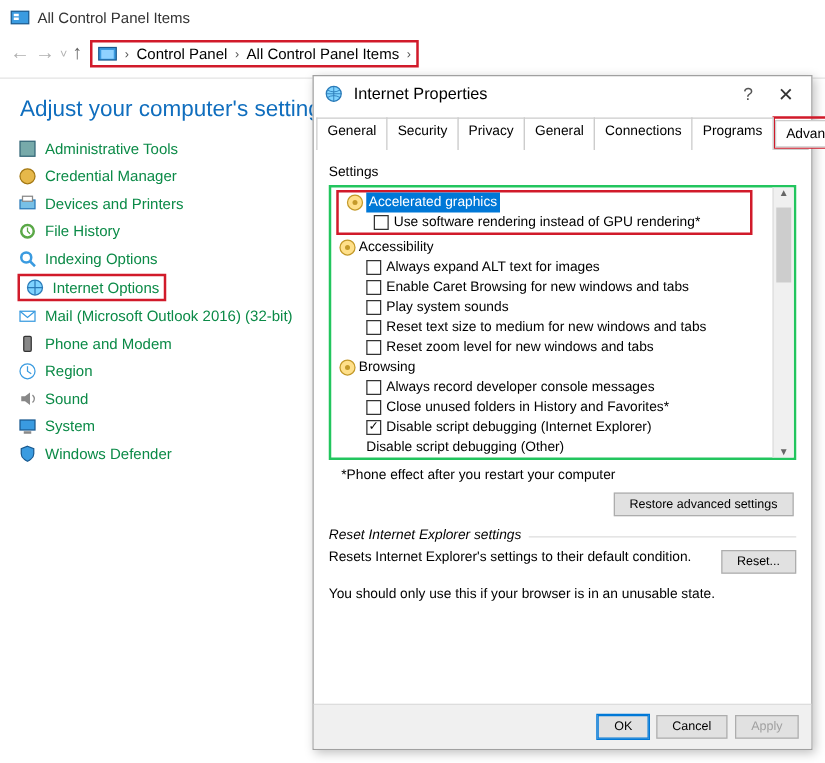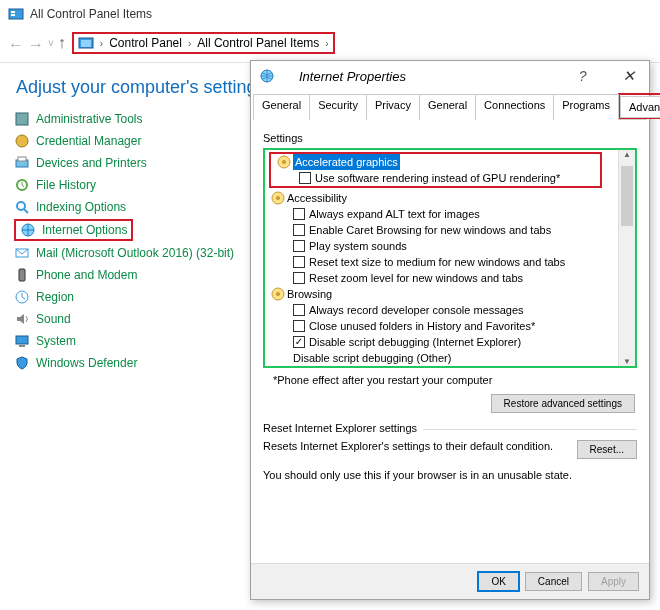--- a/index.html
+++ b/index.html
@@ -18,21 +18,21 @@
   .chev { color: #555; font-size: 10px; }
   .content-head { padding: 14px 16px 10px 16px; color: #106ebe; font-size: 18px; }
 
   .item-list { padding: 0 8px; }
   .item { display: flex; align-items: center; gap: 6px; padding: 3px 6px; color: #0b8a47; font-size: 12px; }
   .item .sq { width: 16px; height: 16px; display: inline-flex; align-items: center; justify-content: center; }
   .item-selected { border: 2px solid #d11a2a; display: inline-flex; align-items: center; gap: 6px; padding: 1px 4px; margin-left: 4px; }
 
   
   .dialog { position: absolute; left: 250px; top: 60px; width: 400px; height: 540px; background: #fff; border: 1px solid #a0a0a0; box-shadow: 2px 2px 8px rgba(0,0,0,0.25); display: flex; flex-direction: column; }
-  .dlg-title { display: flex; align-items: center; padding: 6px 8px; gap: 24px; font-style: italic; }
+  .dlg-title { display: flex; align-items: flex-start; padding: 6px 8px; gap: 8px; }
   .dlg-title .t { flex: 1; font-size: 13px; }
   .help { color: #555; font-size: 14px; padding: 0 6px; }
   .close { font-size: 15px; padding: 0 6px; color: #333; }
 
   .tabs { display: flex; border-bottom: 1px solid #ccc; margin: 2px 2px; }
   .tab { padding: 4px 8px; font-size: 11px; border: 1px solid #ccc; border-bottom: none; margin-right: -1px; background: #fff; position: relative; top: 1px; cursor: default; }
   .tab.active { background: #fff; z-index: 2; border-bottom: 1px solid #fff; }
   .tab-outline { border: 2px solid #d11a2a; padding: 0; }
   .tab-outline .tab { border: 1px solid #ccc; }
 
@@ -55,21 +55,21 @@
   .chk.on::after { content: "✓"; }
 
   .hl-box { border: 2px solid #d11a2a; padding: 0 2px; margin: 0 16px 2px 2px; }
 
   .note { margin: 6px 0 8px 10px; color: #000; }
   .btn { background: #e1e1e1; border: 1px solid #adadad; padding: 3px 12px; font-size: 10px; cursor: default; }
   .btn:disabled, .btn.disabled { color: #a0a0a0; }
   .restore-row { text-align: right; margin-bottom: 8px; padding-right: 2px; }
 
   .fieldset { border: 1px solid #ddd; border-left: none; border-right: none; border-bottom: none; position: relative; margin-top: 8px; padding-top: 10px; }
-  .fieldset .legend { position: absolute; top: -8px; left: 0; background: #fff; padding-right: 6px; font-size: 11px; }
+  .fieldset .legend { position: absolute; top: -8px; left: 0; background: #fff; padding-right: 6px; font-size: 11px; font-style: italic; }
   .reset-row { display: flex; align-items: flex-start; gap: 10px; }
   .reset-row .txt { flex: 1; }
   .warn { margin-top: 10px; }
 
   .dlg-buttons { border-top: 1px solid #ddd; padding: 8px 10px; display: flex; justify-content: flex-end; gap: 6px; background: #f0f0f0; }
   .dlg-buttons .btn.primary { border: 1px solid #0078d7; outline: 1px solid #0078d7; }
 
   
   svg { display: block; }
 </style>

